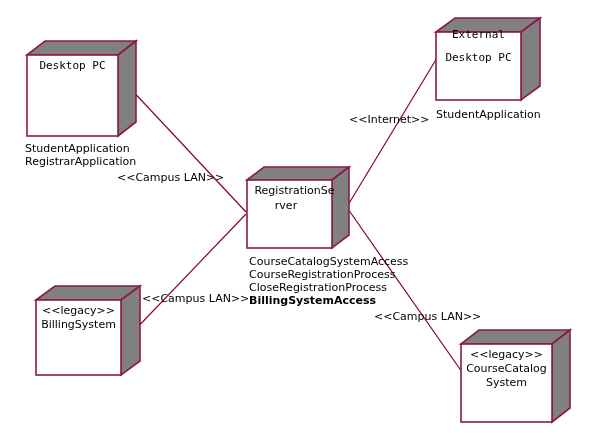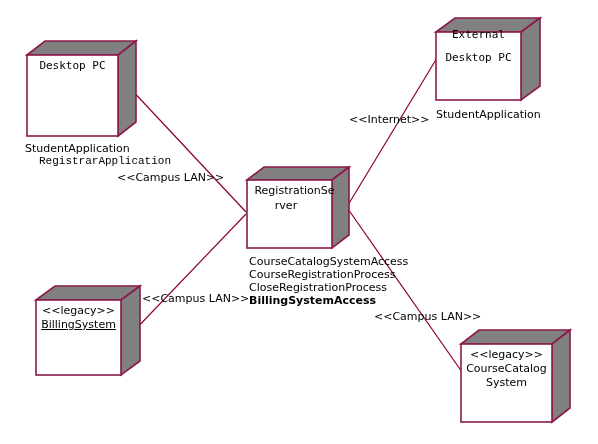--- a/index.html
+++ b/index.html
@@ -103,28 +103,28 @@
 
   <div class="label node-title mono" style="left:27px; top:59px; width:91px;">Desktop PC</div>
 
   <div class="label node-title mono" style="left:436px; top:28px; width:85px;">External</div>
   <div class="label node-title mono" style="left:436px; top:51px; width:85px;">Desktop PC</div>
 
   <div class="label node-title" style="left:249px; top:184px; width:91px;">RegistrationSe</div>
   <div class="label node-title" style="left:249px; top:199px; width:74px;">rver</div>
 
   <div class="label node-title" style="left:36px; top:304px; width:85px;">&lt;&lt;legacy&gt;&gt;</div>
-  <div class="label node-title" style="left:36px; top:318px; width:85px;text-decoration:underline;">BillingSystem</div>
+  <div class="label node-title" style="left:36px; top:318px; width:85px;">BillingSystem</div>
 
   <div class="label node-title" style="left:461px; top:348px; width:91px;">&lt;&lt;legacy&gt;&gt;</div>
   <div class="label node-title" style="left:461px; top:362px; width:91px;">CourseCatalog</div>
   <div class="label node-title" style="left:461px; top:376px; width:91px;">System</div>
 
   <div class="label comp-list" style="left:25px; top:142px;">StudentApplication</div>
-  <div class="label comp-list" style="left:39px; top:155px;font-family:Liberation Mono, monospace;">RegistrarApplication</div>
+  <div class="label comp-list" style="left:25px; top:155px;">RegistrarApplication</div>
 
   <div class="label comp-list" style="left:436px; top:108px;">StudentApplication</div>
 
   <div class="label comp-list" style="left:249px; top:255px;">CourseCatalogSystemAccess</div>
   <div class="label comp-list" style="left:249px; top:281px;">CloseRegistrationProcess</div>
   <div class="label comp-list" style="left:249px; top:268px;">CourseRegistrationProcess</div>
   <div class="label comp-list" style="left:249px; top:294px;font-weight:bold;">BillingSystemAccess</div>
 
   <div class="label link-label" style="left:117px; top:171px;">&lt;&lt;Campus LAN&gt;&gt;</div>
 

